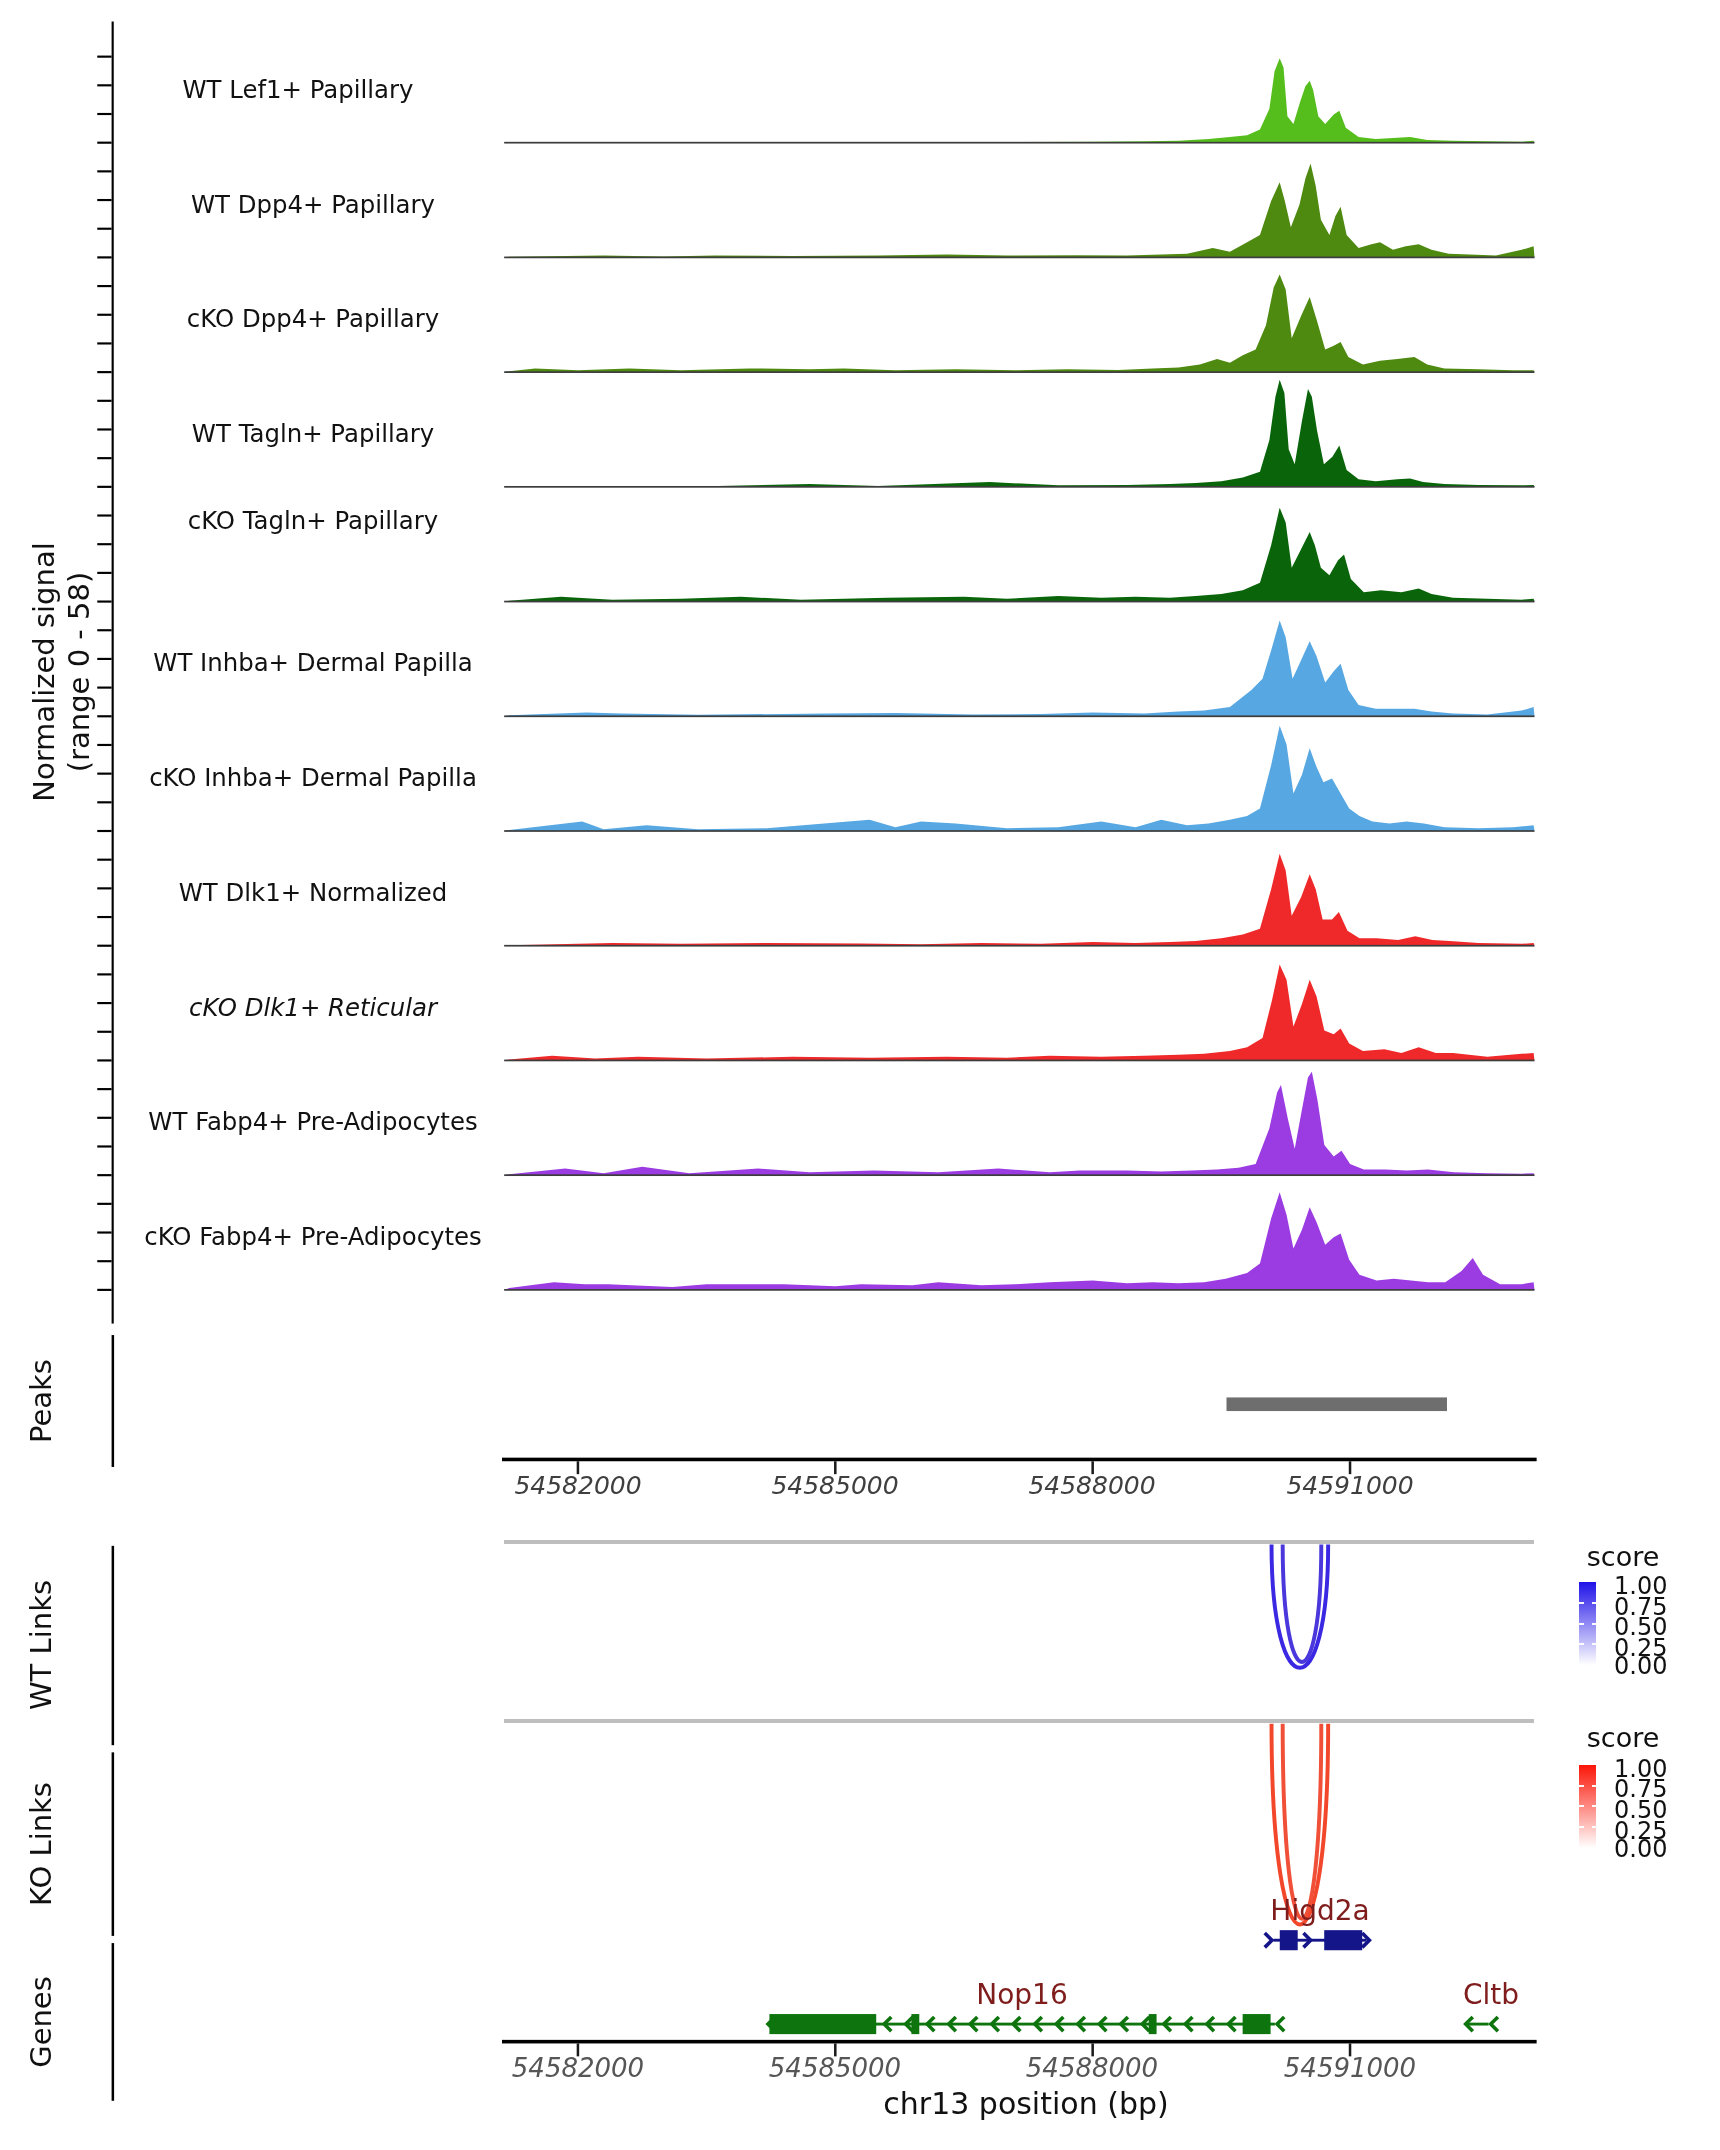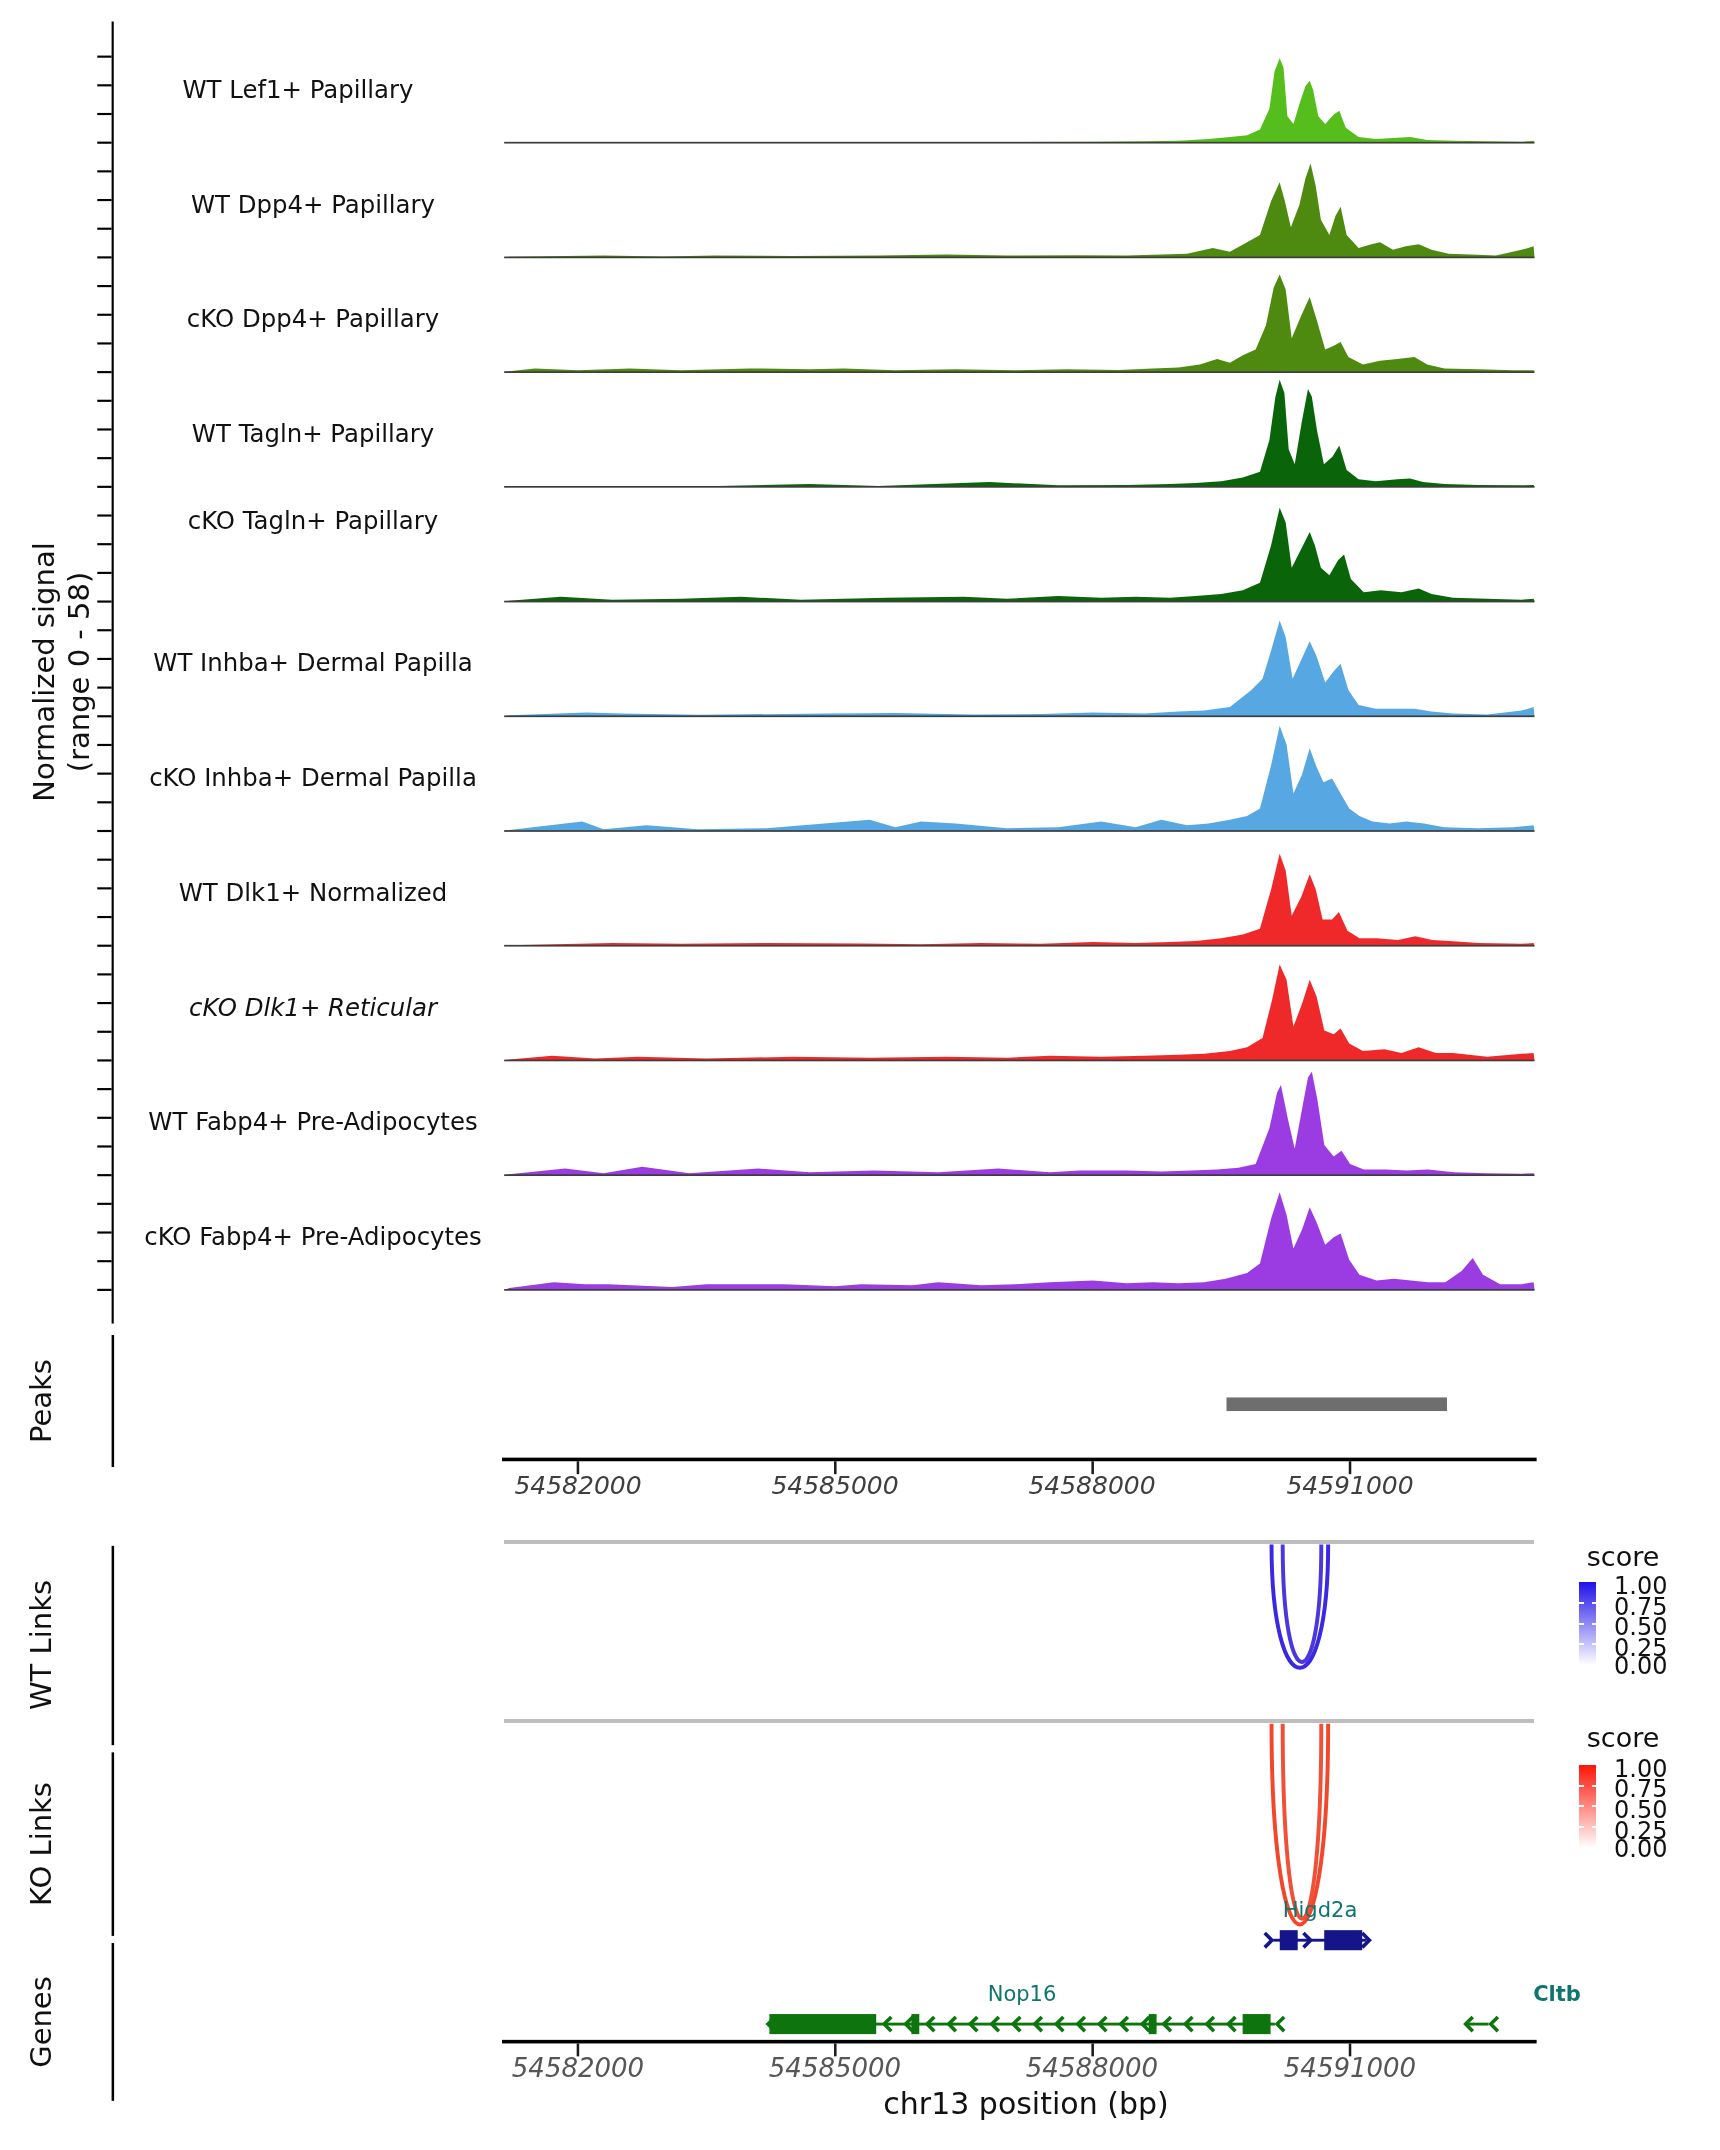--- a/index.html
+++ b/index.html
@@ -13,21 +13,21 @@
   .tracklab{position:absolute;width:459px;text-align:center;font-size:24.4px;color:#111;
             transform:translate(-50%,-50%);white-space:nowrap;}
   .ticklab{position:absolute;transform:translate(-50%,-50%);font-size:25px;font-style:italic;}
   .ticklab.top{color:#3f3f3f;}
   .ticklab.bot{color:#565656;font-size:26px;}
   .xlabel{position:absolute;transform:translate(-50%,-50%);font-size:30px;color:#111;}
   .legend-title{position:absolute;transform:translate(-50%,-50%);font-size:27px;color:#111;}
   .legend-bar{position:absolute;width:17px;border:0;}
   .legend-val{position:absolute;transform:translate(0,-50%);font-size:24px;color:#111;}
   .legend-dash{position:absolute;height:2.2px;width:5px;background:rgba(255,255,255,.95);}
-  .genelab{position:absolute;transform:translate(-50%,-50%);font-size:21px;color:#0f766e;white-space:nowrap;}
+  .genelab{position:absolute;transform:translate(-50%,-50%);font-size:28px;color:#7f1d1d;white-space:nowrap;}
   .hline{position:absolute;background:#bebebe;}
 </style>
 </head>
 <body>
 
 <div class="stage">
 
   <svg id="plot-svg" width="1721" height="2151" viewBox="0 0 2400 3000">
       <rect x="155.5" y="30" width="3" height="1816" fill="#000"></rect>
       <rect x="135.5" y="197.5" width="20" height="3" fill="#000"></rect>
@@ -204,21 +204,21 @@
       <div class="legend-val" style="left: 1614px; top: 1769px;">1.00</div>
       <div class="legend-val" style="left: 1614px; top: 1789px;">0.75</div>
       <div class="legend-val" style="left: 1614px; top: 1810px;">0.50</div>
       <div class="legend-val" style="left: 1614px; top: 1831px;">0.25</div>
       <div class="legend-val" style="left: 1614px; top: 1849px;">0.00</div>
     </div>
 
   <div id="gene-labels">
       <div class="genelab" style="left: 1320px; top: 1910px;">Higd2a</div>
       <div class="genelab" style="left: 1022px; top: 1994px;">Nop16</div>
-      <div class="genelab" style="left: 1557px; top: 1994px; font-weight: bold;">Cltb</div>
+      <div class="genelab" style="left: 1491px; top: 1994px;">Cltb</div>
     </div>
 <div class="legend-dash" style="left: 1579px; top: 1602px;"></div>
     <div class="legend-dash" style="left: 1592px; top: 1602px;"></div>
     <div class="legend-dash" style="left: 1579px; top: 1623px;"></div>
     <div class="legend-dash" style="left: 1592px; top: 1623px;"></div>
     <div class="legend-dash" style="left: 1579px; top: 1643px;"></div>
     <div class="legend-dash" style="left: 1592px; top: 1643px;"></div>
     <div class="legend-dash" style="left: 1579px; top: 1785px;"></div>
     <div class="legend-dash" style="left: 1592px; top: 1785px;"></div>
     <div class="legend-dash" style="left: 1579px; top: 1805px;"></div>

